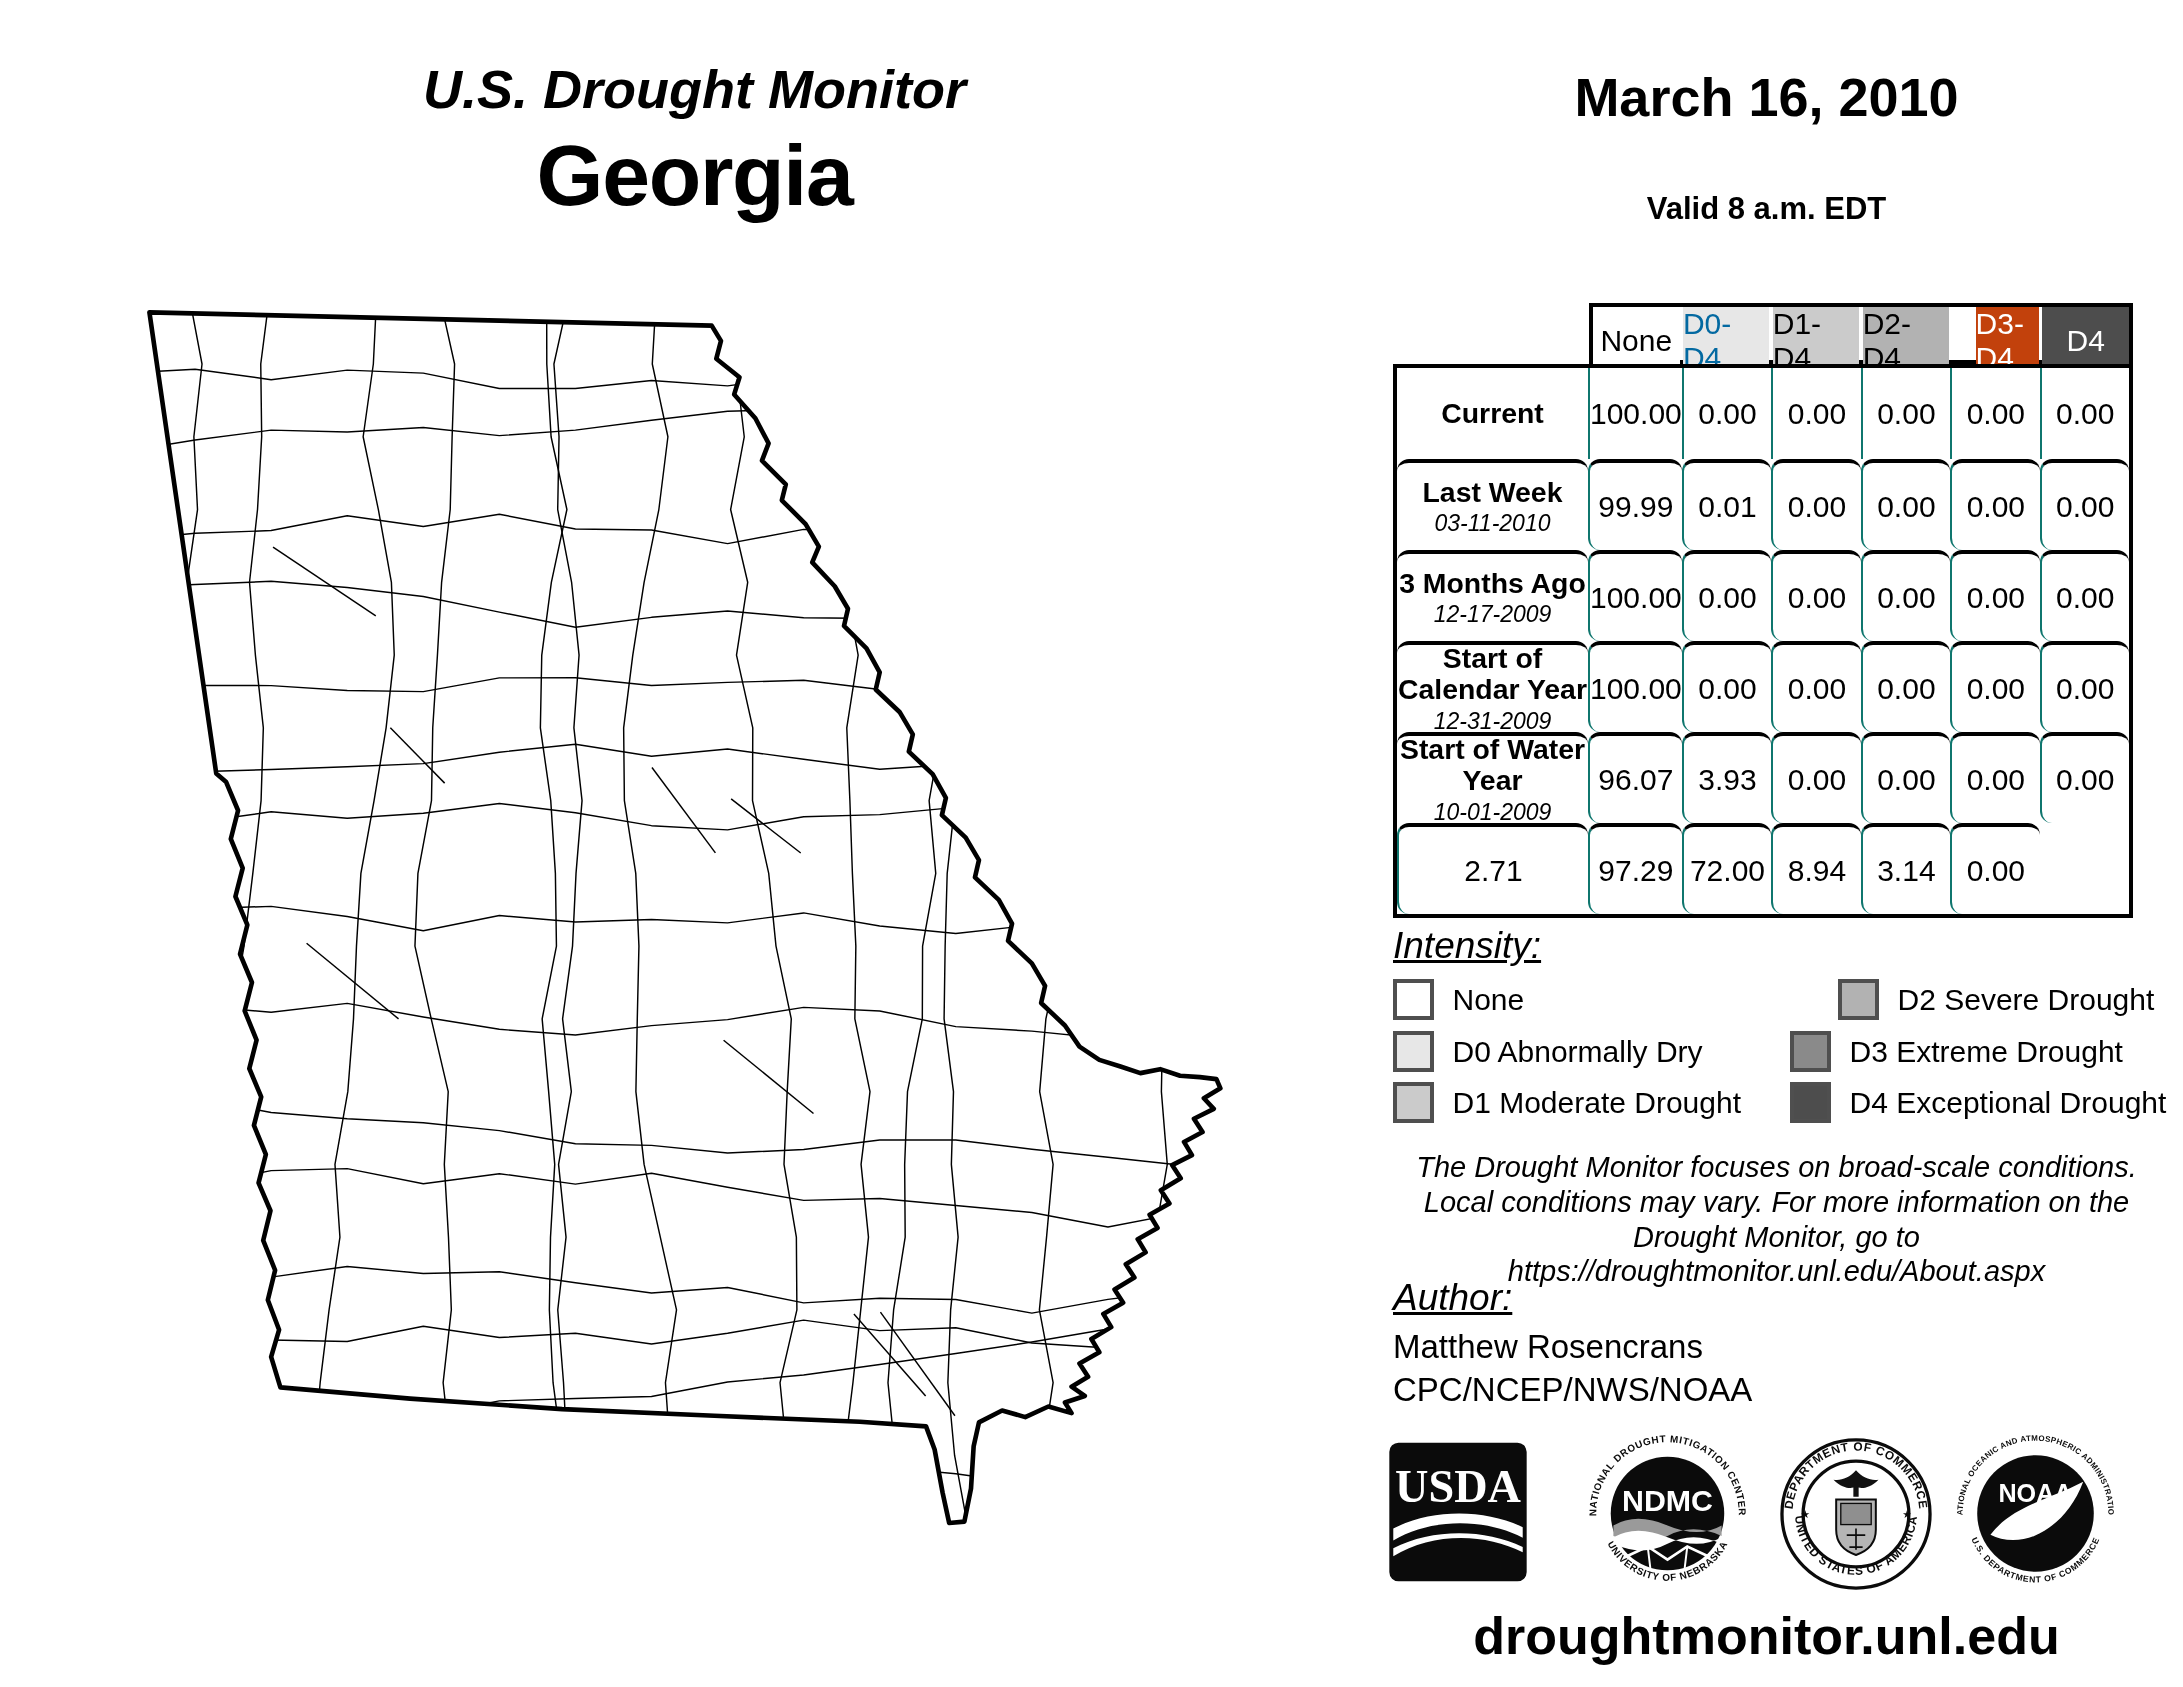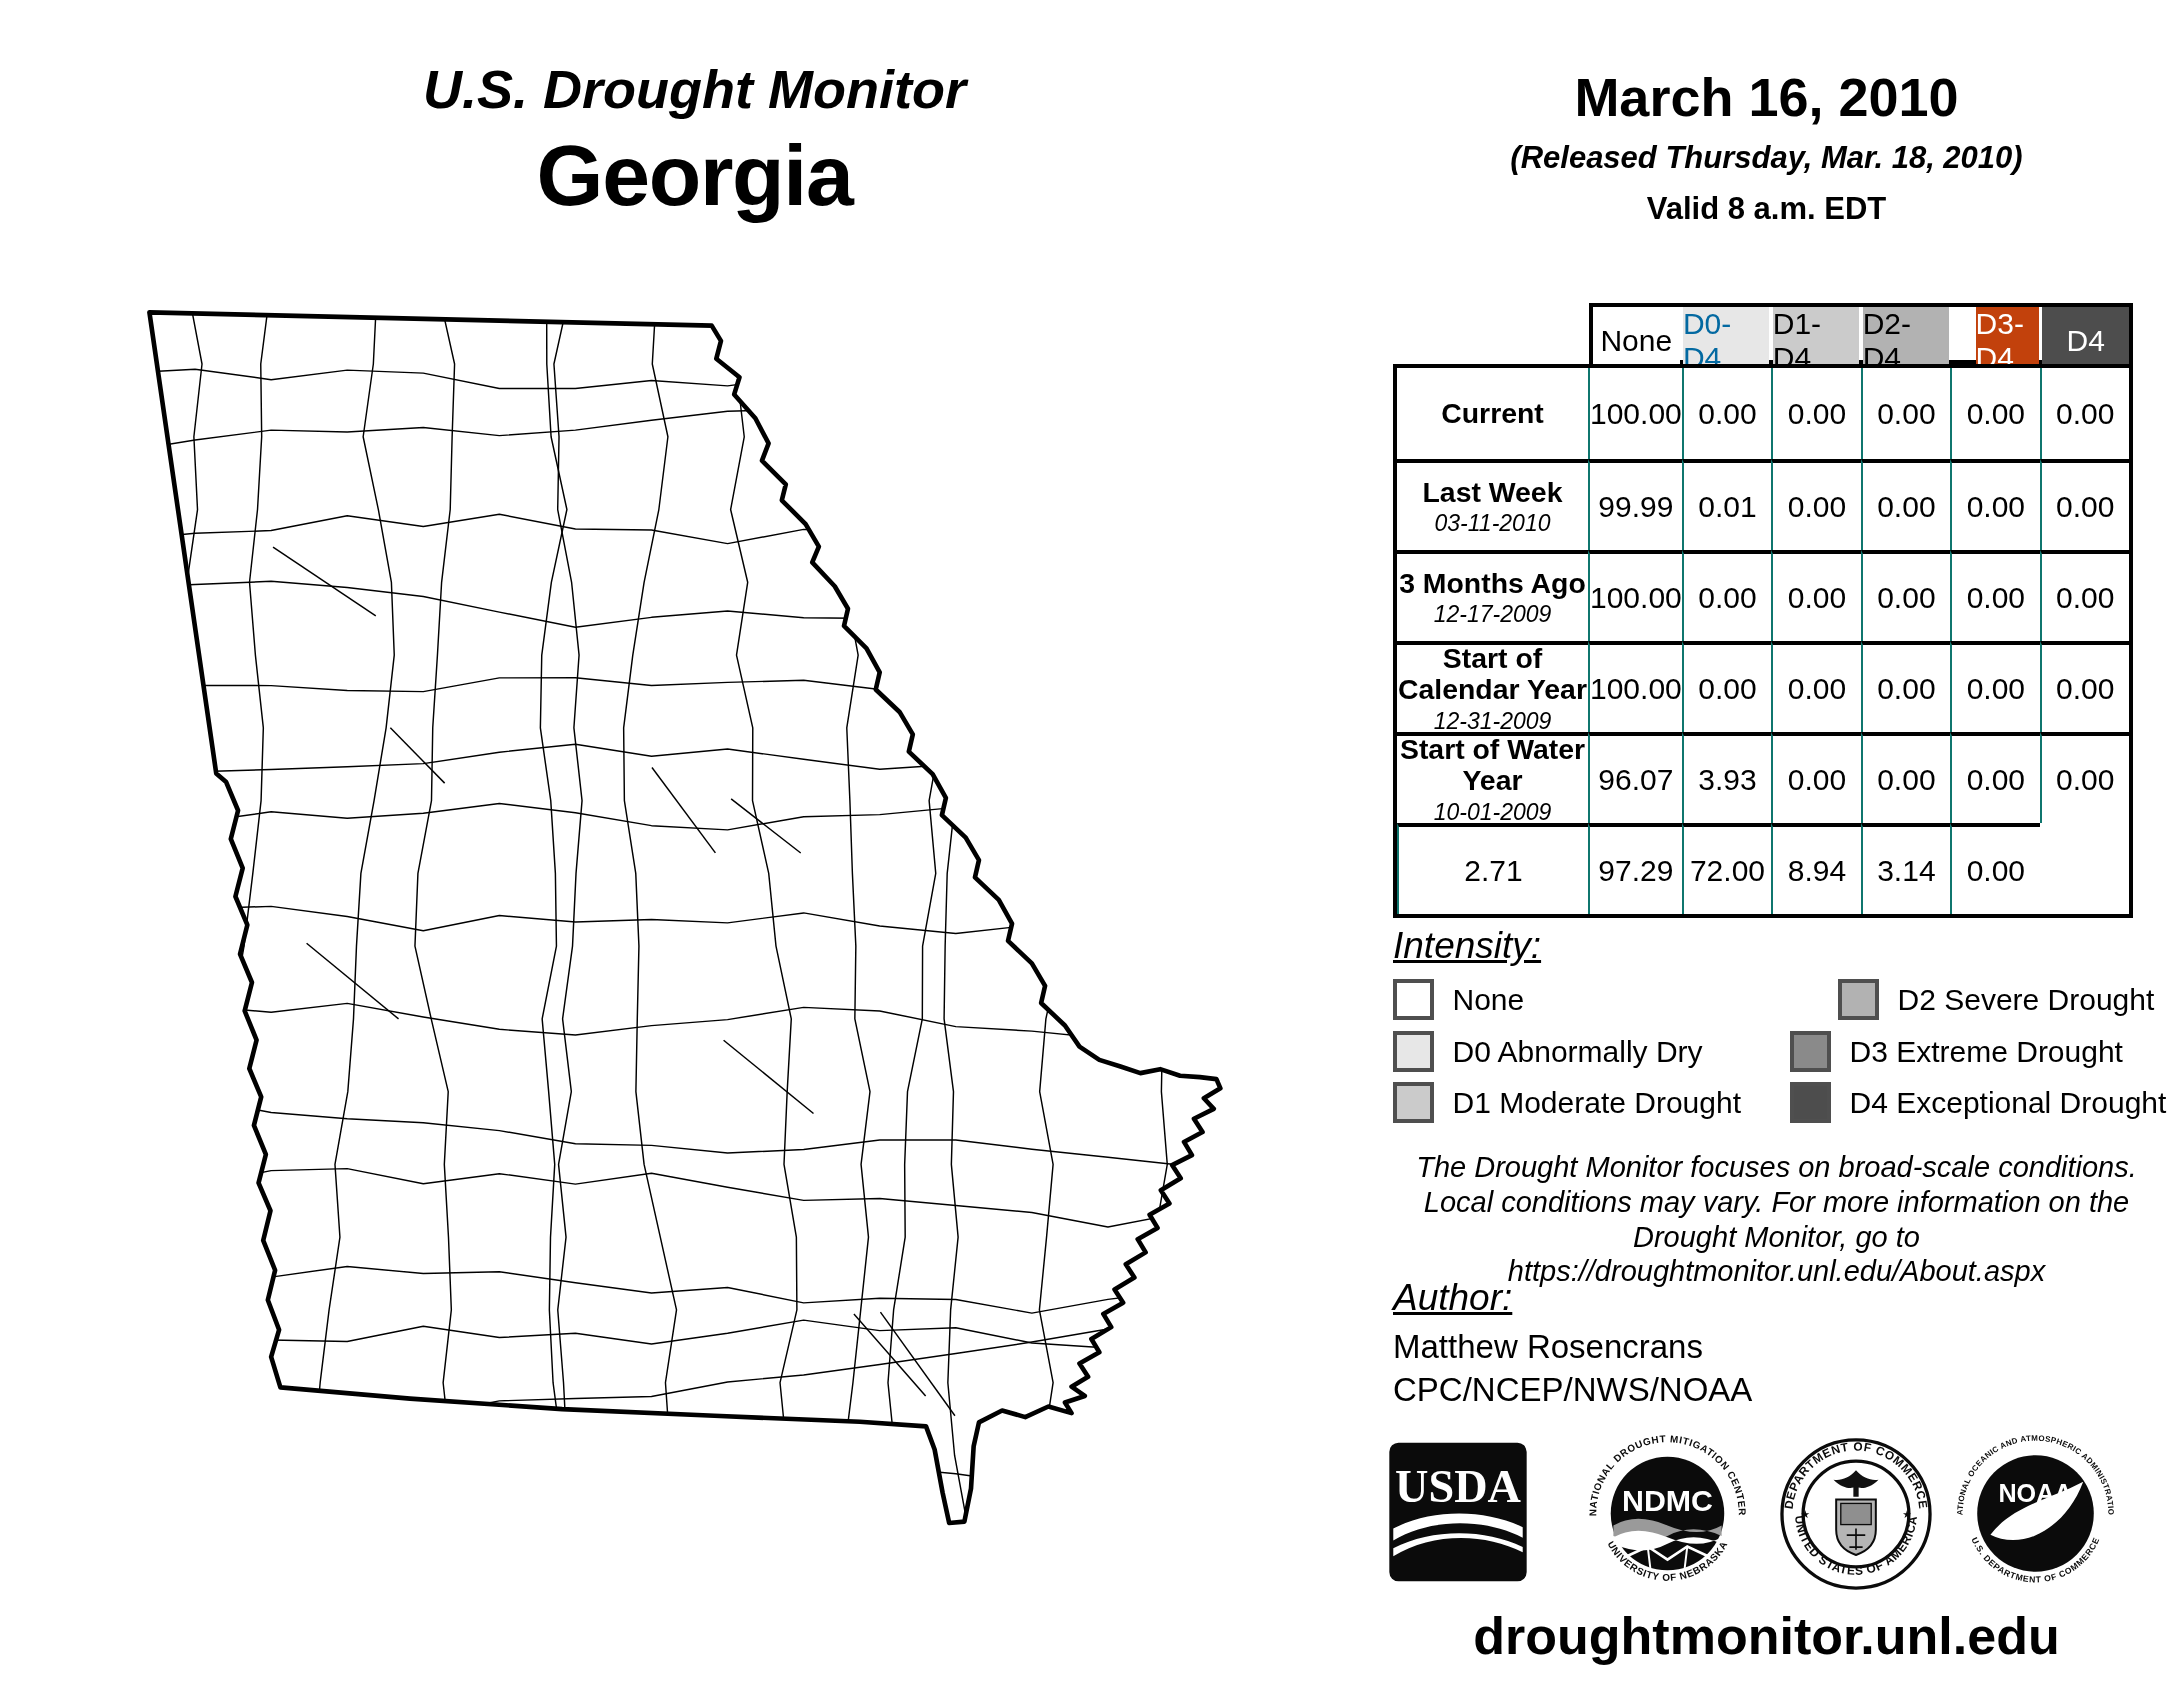--- a/index.html
+++ b/index.html
@@ -18,21 +18,21 @@
   #tbl{left:1393px;top:303px;width:741px;height:602px;}
   #tbl-head{position:absolute;left:196px;top:0;width:544px;height:61px;box-sizing:border-box;
             border:4.6px solid #000;background:#fff;display:grid;grid-template-columns:repeat(6,1fr);gap:3.3px;}
   .hcell{display:flex;align-items:center;justify-content:center;font-size:30px;}
   #tbl-body{position:absolute;left:0;top:61px;width:740px;box-sizing:border-box;border:4.6px solid #000;
             display:grid;grid-template-columns:191px repeat(6,1fr);grid-auto-rows:91px;background:#fff;}
   .lcell{display:flex;flex-direction:column;align-items:center;justify-content:center;text-align:center;line-height:1.08;}
   .lcell .rl{font-size:28.4px;font-weight:bold;}
   .lcell .rd{font-size:23px;font-style:italic;margin-top:4px;}
   .vcell{display:flex;align-items:center;justify-content:center;font-size:30px;border-left:2px solid #0f766e;}
-  .rt{border-top:4.6px solid #000;}
+  .rt{border-top:4.6px solid #000;border-radius:12px;}
   
   .int-title{left:1393px;top:925px;font-size:37px;font-style:italic;text-decoration:underline;}
   .leg-item{display:flex;align-items:center;gap:18.5px;}
   .leg-sw{width:41px;height:41px;box-sizing:border-box;border:4px solid #4f4f4f;background:#fff;flex:0 0 auto;}
   .leg-lb{font-size:30px;white-space:nowrap;}
   
   .disc{left:1393px;top:1150px;width:767px;font-size:29px;font-style:italic;line-height:1.2;text-align:center;}
   .auth-title{left:1393px;top:1277px;font-size:37px;font-style:italic;text-decoration:underline;}
   .auth-name{left:1393px;top:1328px;font-size:33px;}
   .auth-org{left:1393px;top:1371px;font-size:33px;}
@@ -96,21 +96,20 @@
         <polyline points="313.6,1005.7 452.6,1120.0" stroke-linejoin="round"></polyline>
         <polyline points="955.4,787.5 1060.6,869.3" stroke-linejoin="round"></polyline>
         <polyline points="944.0,1152.3 1079.9,1263.1" stroke-linejoin="round"></polyline>
         <polyline points="835.7,740.0 931.6,869.1" stroke-linejoin="round"></polyline>
         <polyline points="1141.0,1566.2 1249.4,1690.2" stroke-linejoin="round"></polyline>
       </g>
     <use href="#gaPath" fill="none" stroke="#000000" stroke-width="7" stroke-linejoin="round"></use>
   </svg>
 
   <div class="abs date-main">March 16, 2010</div>
-  <div class="abs released">(Released Thursday, Mar. 18, 2010)</div>
   <div class="abs valid">Valid 8 a.m. EDT</div>
 
   <div class="abs" id="tbl">
     <div id="tbl-head">
       <div class="hcell" style="background-color: rgb(255, 255, 255); color: rgb(0, 0, 0);">None</div>
       <div class="hcell" style="background-color: rgb(231, 231, 231); color: #0369a1;">D0-D4</div>
       <div class="hcell" style="background-color: rgb(203, 203, 203); color: rgb(0, 0, 0);">D1-D4</div>
       <div class="hcell" style="background-color: rgb(178, 178, 178); color: rgb(0, 0, 0);">D2-D4</div>
       <div class="hcell" style="background-color: #c2410c; color: rgb(255, 255, 255); margin-left: 23px;">D3-D4</div>
       <div class="hcell" style="background-color: rgb(77, 77, 77); color: rgb(255, 255, 255);">D4</div>

